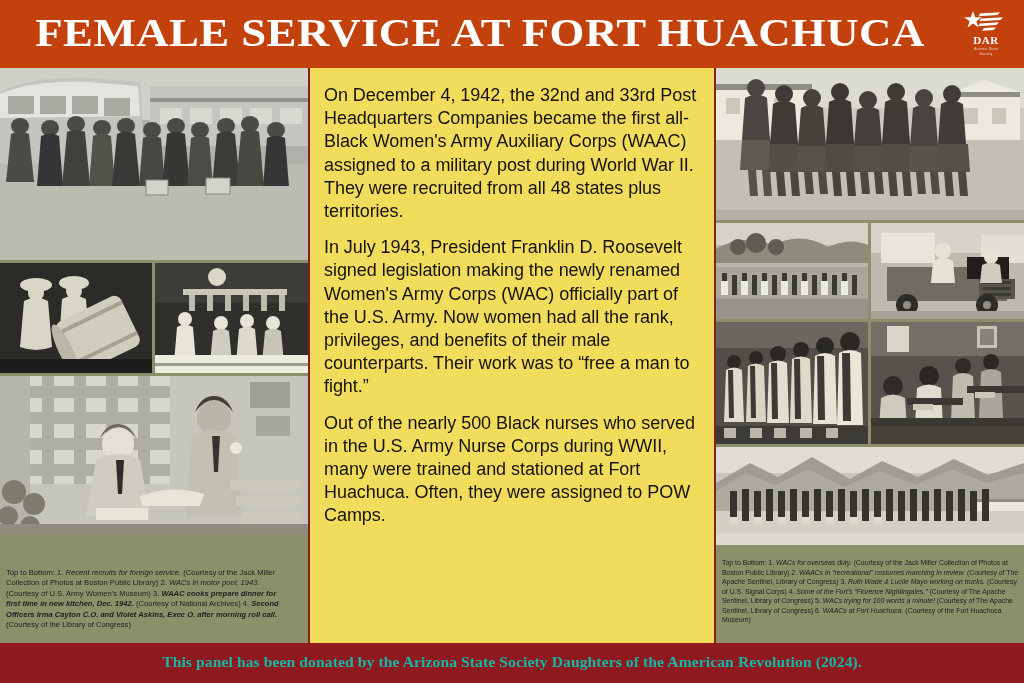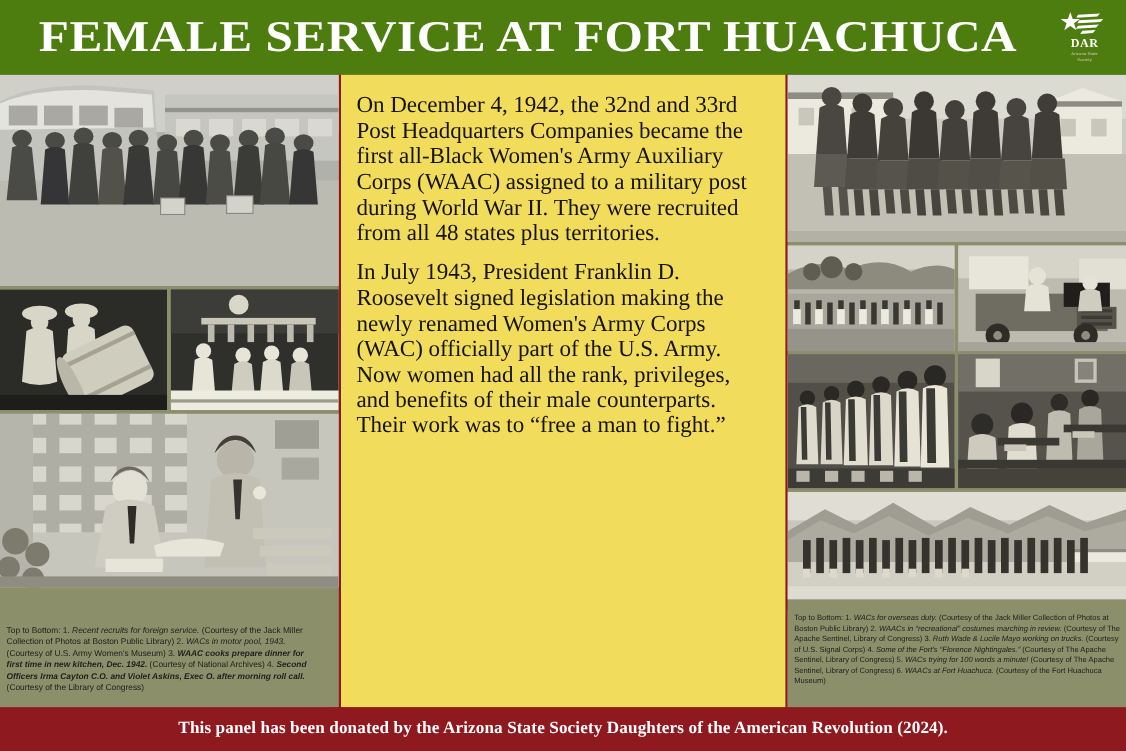--- a/index.html
+++ b/index.html
@@ -22,21 +22,21 @@
     box-sizing: border-box;
     overflow: hidden;
   }
 
   
   #header {
     position: absolute;
     left: 0; top: 0;
     width: 1024px;
     height: 68px;
-    background: #4d7c0f;
+    background: #c2410c;
   }
   #header-title {
     position: absolute;
     left: 0; top: 0;
     width: 960px;
     height: 68px;
     line-height: 66px;
     text-align: center;
     color: #ffffff;
     font-family: "Liberation Serif", serif;
@@ -117,22 +117,22 @@
     left: 310px; top: 0;
     width: 404px;
     height: 575px;
     background: #f2dc5c;
     box-sizing: border-box;
     padding: 16px 17px 10px 14px;
   }
   #text-panel p {
     margin: 0 0 13px 0;
     color: #161311;
-    font-family: Liberation Serif, serif;
-    font-size: 21px;
+    font-family: Liberation Sans, sans-serif;
+    font-size: 18px;
     line-height: 23.2px;
     letter-spacing: -0.05px;
   }
   #text-panel p:last-child { margin-bottom: 0; }
 
   
   .caption {
     position: absolute;
     box-sizing: border-box;
     background: #8b8f6a;
@@ -162,21 +162,21 @@
     left: 0; top: 643px;
     width: 1024px;
     height: 40px;
     background: #8e1a20;
   }
   #footer-text {
     width: 1024px;
     height: 40px;
     line-height: 38px;
     text-align: center;
-    color: #ffffff;
+    color: #14b8a6;
     font-family: "Liberation Serif", serif;
     font-weight: bold;
     font-size: 15.6px;
     letter-spacing: 0.1px;
     white-space: nowrap;
   }
 
   
   .ph-svg { width: 100%; height: 100%; display: block; }
 </style>
@@ -393,20 +393,21 @@
             </g>
             <rect x="0" y="148" width="308" height="10" fill="#8f8d82"></rect>
           </svg>
         </div>
       </div>
     </div>
 
     <div id="text-panel">
       <p>On December 4, 1942, the 32nd and 33rd Post Headquarters Companies became the first all-Black Women's Army Auxiliary Corps (WAAC) assigned to a military post during World War II. They were recruited from all 48 states plus territories.</p>
       <p>In July 1943, President Franklin D. Roosevelt signed legislation making the newly renamed Women's Army Corps (WAC) officially part of the U.S. Army. Now women had all the rank, privileges, and benefits of their male counterparts. Their work was to “free a man to fight.”</p>
+      <p>Out of the nearly 500 Black nurses who served in the U.S. Army Nurse Corps during WWII, many were trained and stationed at Fort Huachuca. Often, they were assigned to POW Camps.</p>
     </div>
 
     <div id="right-col" class="photo-col">
 
       <div class="photo-row" style="height:152px;">
         <div class="photo">
           <svg class="ph-svg" viewBox="0 0 308 152" preserveAspectRatio="none">
             <rect width="308" height="152" fill="#cccbc2"></rect>
             <rect x="0" y="0" width="308" height="40" fill="#dcdbd2"></rect>
             <rect x="0" y="16" width="96" height="60" fill="#eceadf"></rect>

